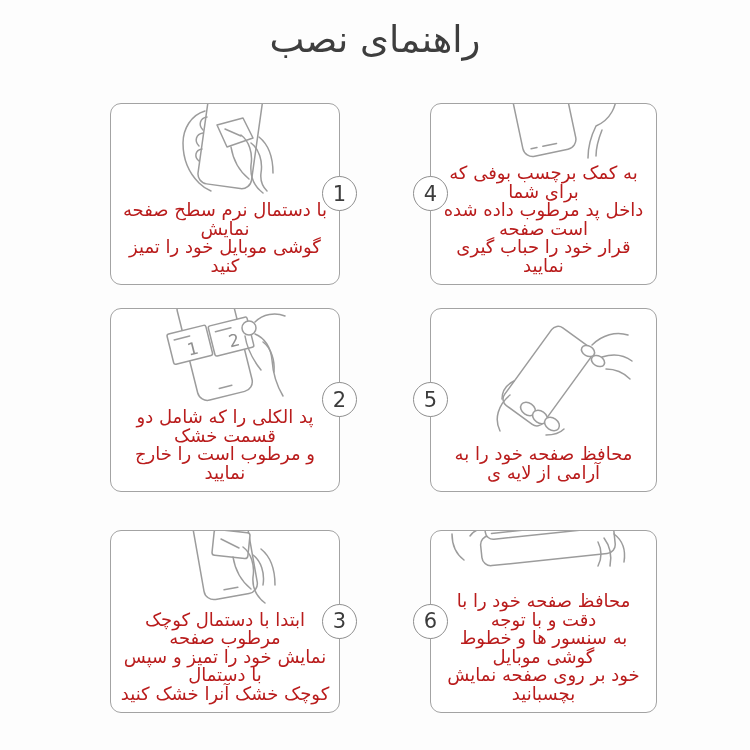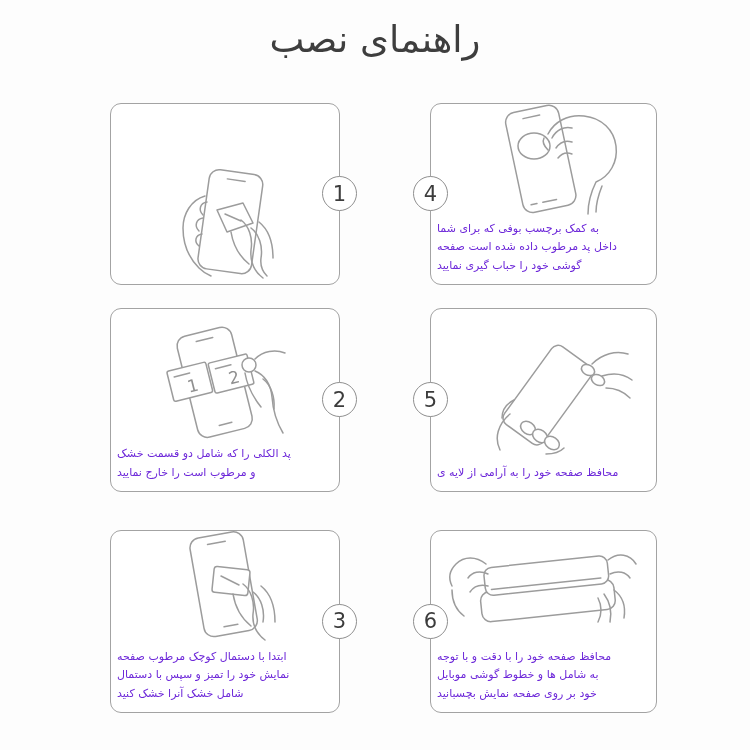--- a/index.html
+++ b/index.html
@@ -9,21 +9,21 @@
          font-size:37px;color:#3e3e3e;letter-spacing:0;}
   .card{position:absolute;background:#ffffff;border:1.6px solid #a3a3a3;border-radius:11px;
         display:flex;flex-direction:column;box-sizing:border-box;}
   .c1{left:110px;top:103px;width:230px;height:182px;}
   .c2{left:110px;top:308px;width:230px;height:184px;}
   .c3{left:110px;top:530px;width:230px;height:183px;}
   .c4{left:430px;top:103px;width:227px;height:182px;}
   .c5{left:430px;top:308px;width:227px;height:184px;}
   .c6{left:430px;top:530px;width:227px;height:183px;}
   .art{flex:1;display:flex;align-items:flex-end;justify-content:center;overflow:hidden;}
-  .caption{direction:rtl;text-align:left;font-size:11px;line-height:18.5px;color:#6d28d9;
+  .caption{direction:rtl;text-align:center;font-size:18px;line-height:18.5px;color:#b91c1c;
            padding:2px 6px 9px 6px;}
   .badge{position:absolute;top:50%;width:33px;height:33px;margin-top:-18px;border-radius:50%;
          border:1.6px solid #8f8f8f;background:#ffffff;display:flex;align-items:center;
          justify-content:center;font-size:21px;color:#3c3c3c;z-index:2;}
   .badge-right{right:-18px;}
   .badge-left{left:-18px;}
   svg{display:block;}
   svg text{font-family:"DejaVu Sans",sans-serif;}
 </style>
 </head>
@@ -47,20 +47,24 @@
           <path d="M77 68 c-7 1 -8 8 -3 12"></path>
           <path d="M92 44 L118 37 L128 57 L102 66 Z" fill="#ffffff"></path>
           <path d="M100 48 L116 55"></path>
           <path d="M116 54 C124 60 128 72 126 84 C125 96 130 106 138 112"></path>
           <path d="M126 62 C134 68 138 80 136 92 C135 100 138 106 142 110"></path>
           <path d="M134 56 C144 64 148 78 148 92"></path>
           <path d="M106 66 C108 78 114 90 124 98"></path>
         </g>
       </svg>
     </div>
+    <div class="caption">
+      <div>با دستمال نرم سطح صفحه نمایش</div>
+      <div>گوشی موبایل خود را تمیز کنید</div>
+    </div>
     <div class="badge badge-right">1</div>
   </div>
 
   <div class="card c2">
     <div class="art">
       <svg width="200" height="120" viewBox="0 0 200 120">
         <g fill="none" stroke="#9c9c9c" stroke-width="1.5" stroke-linecap="round" stroke-linejoin="round">
           <g transform="rotate(-14 95 60)">
             <rect x="62" y="6" width="56" height="104" rx="10" fill="#ffffff"></rect>
             <line x1="82" y1="14" x2="99" y2="14"></line>
@@ -103,21 +107,21 @@
           <path d="M118 54 C126 60 130 72 128 84 C127 96 132 104 140 110"></path>
           <path d="M128 62 C136 68 140 80 138 92"></path>
           <path d="M136 56 C146 64 150 78 150 92"></path>
           <path d="M108 64 C110 76 116 88 126 96"></path>
         </g>
       </svg>
     </div>
     <div class="caption">
       <div>ابتدا با دستمال کوچک مرطوب صفحه</div>
       <div>نمایش خود را تمیز و سپس با دستمال</div>
-      <div>شامل خشک آنرا خشک کنید</div>
+      <div>کوچک خشک آنرا خشک کنید</div>
     </div>
     <div class="badge badge-right">3</div>
   </div>
 
   <div class="card c4">
     <div class="art">
       <svg width="200" height="116" viewBox="0 0 200 116">
         <g fill="none" stroke="#9c9c9c" stroke-width="1.5" stroke-linecap="round" stroke-linejoin="round">
           <g transform="rotate(-12 96 58)">
             <rect x="70" y="6" width="54" height="102" rx="10" fill="#ffffff"></rect>
@@ -131,21 +135,21 @@
           <path d="M112 46 c4 -6 10 -8 16 -6"></path>
           <path d="M114 56 c4 -5 9 -6 14 -4"></path>
           <path d="M104 48 C100 44 98 40 100 36"></path>
           <path d="M158 84 C154 94 152 102 152 110"></path>
         </g>
       </svg>
     </div>
     <div class="caption">
       <div>به کمک برچسب بوفی که برای شما</div>
       <div>داخل پد مرطوب داده شده است صفحه</div>
-      <div>گوشی خود را حباب گیری نمایید</div>
+      <div>قرار خود را حباب گیری نمایید</div>
     </div>
     <div class="badge badge-left">4</div>
   </div>
 
   <div class="card c5">
     <div class="art">
       <svg width="200" height="120" viewBox="0 0 200 120">
         <g fill="none" stroke="#9c9c9c" stroke-width="1.5" stroke-linecap="round" stroke-linejoin="round">
           <g transform="rotate(36 100 58)">
             <rect x="76" y="4" width="48" height="96" rx="8" fill="#ffffff"></rect>
@@ -186,19 +190,19 @@
           <path d="M166 26 C176 18 188 20 194 30"></path>
           <path d="M168 40 c8 -4 16 -2 20 4"></path>
           <path d="M172 56 C180 62 184 72 182 84"></path>
           <path d="M162 60 C168 68 170 78 168 88"></path>
           <path d="M156 64 C160 72 160 80 156 88"></path>
         </g>
       </svg>
     </div>
     <div class="caption">
       <div>محافظ صفحه خود را با دقت و با توجه</div>
-      <div>به شامل ها و خطوط گوشی موبایل</div>
+      <div>به سنسور ها و خطوط گوشی موبایل</div>
       <div>خود بر روی صفحه نمایش بچسبانید</div>
     </div>
     <div class="badge badge-left">6</div>
   </div>
 
 </div>
 
 </body></html>

